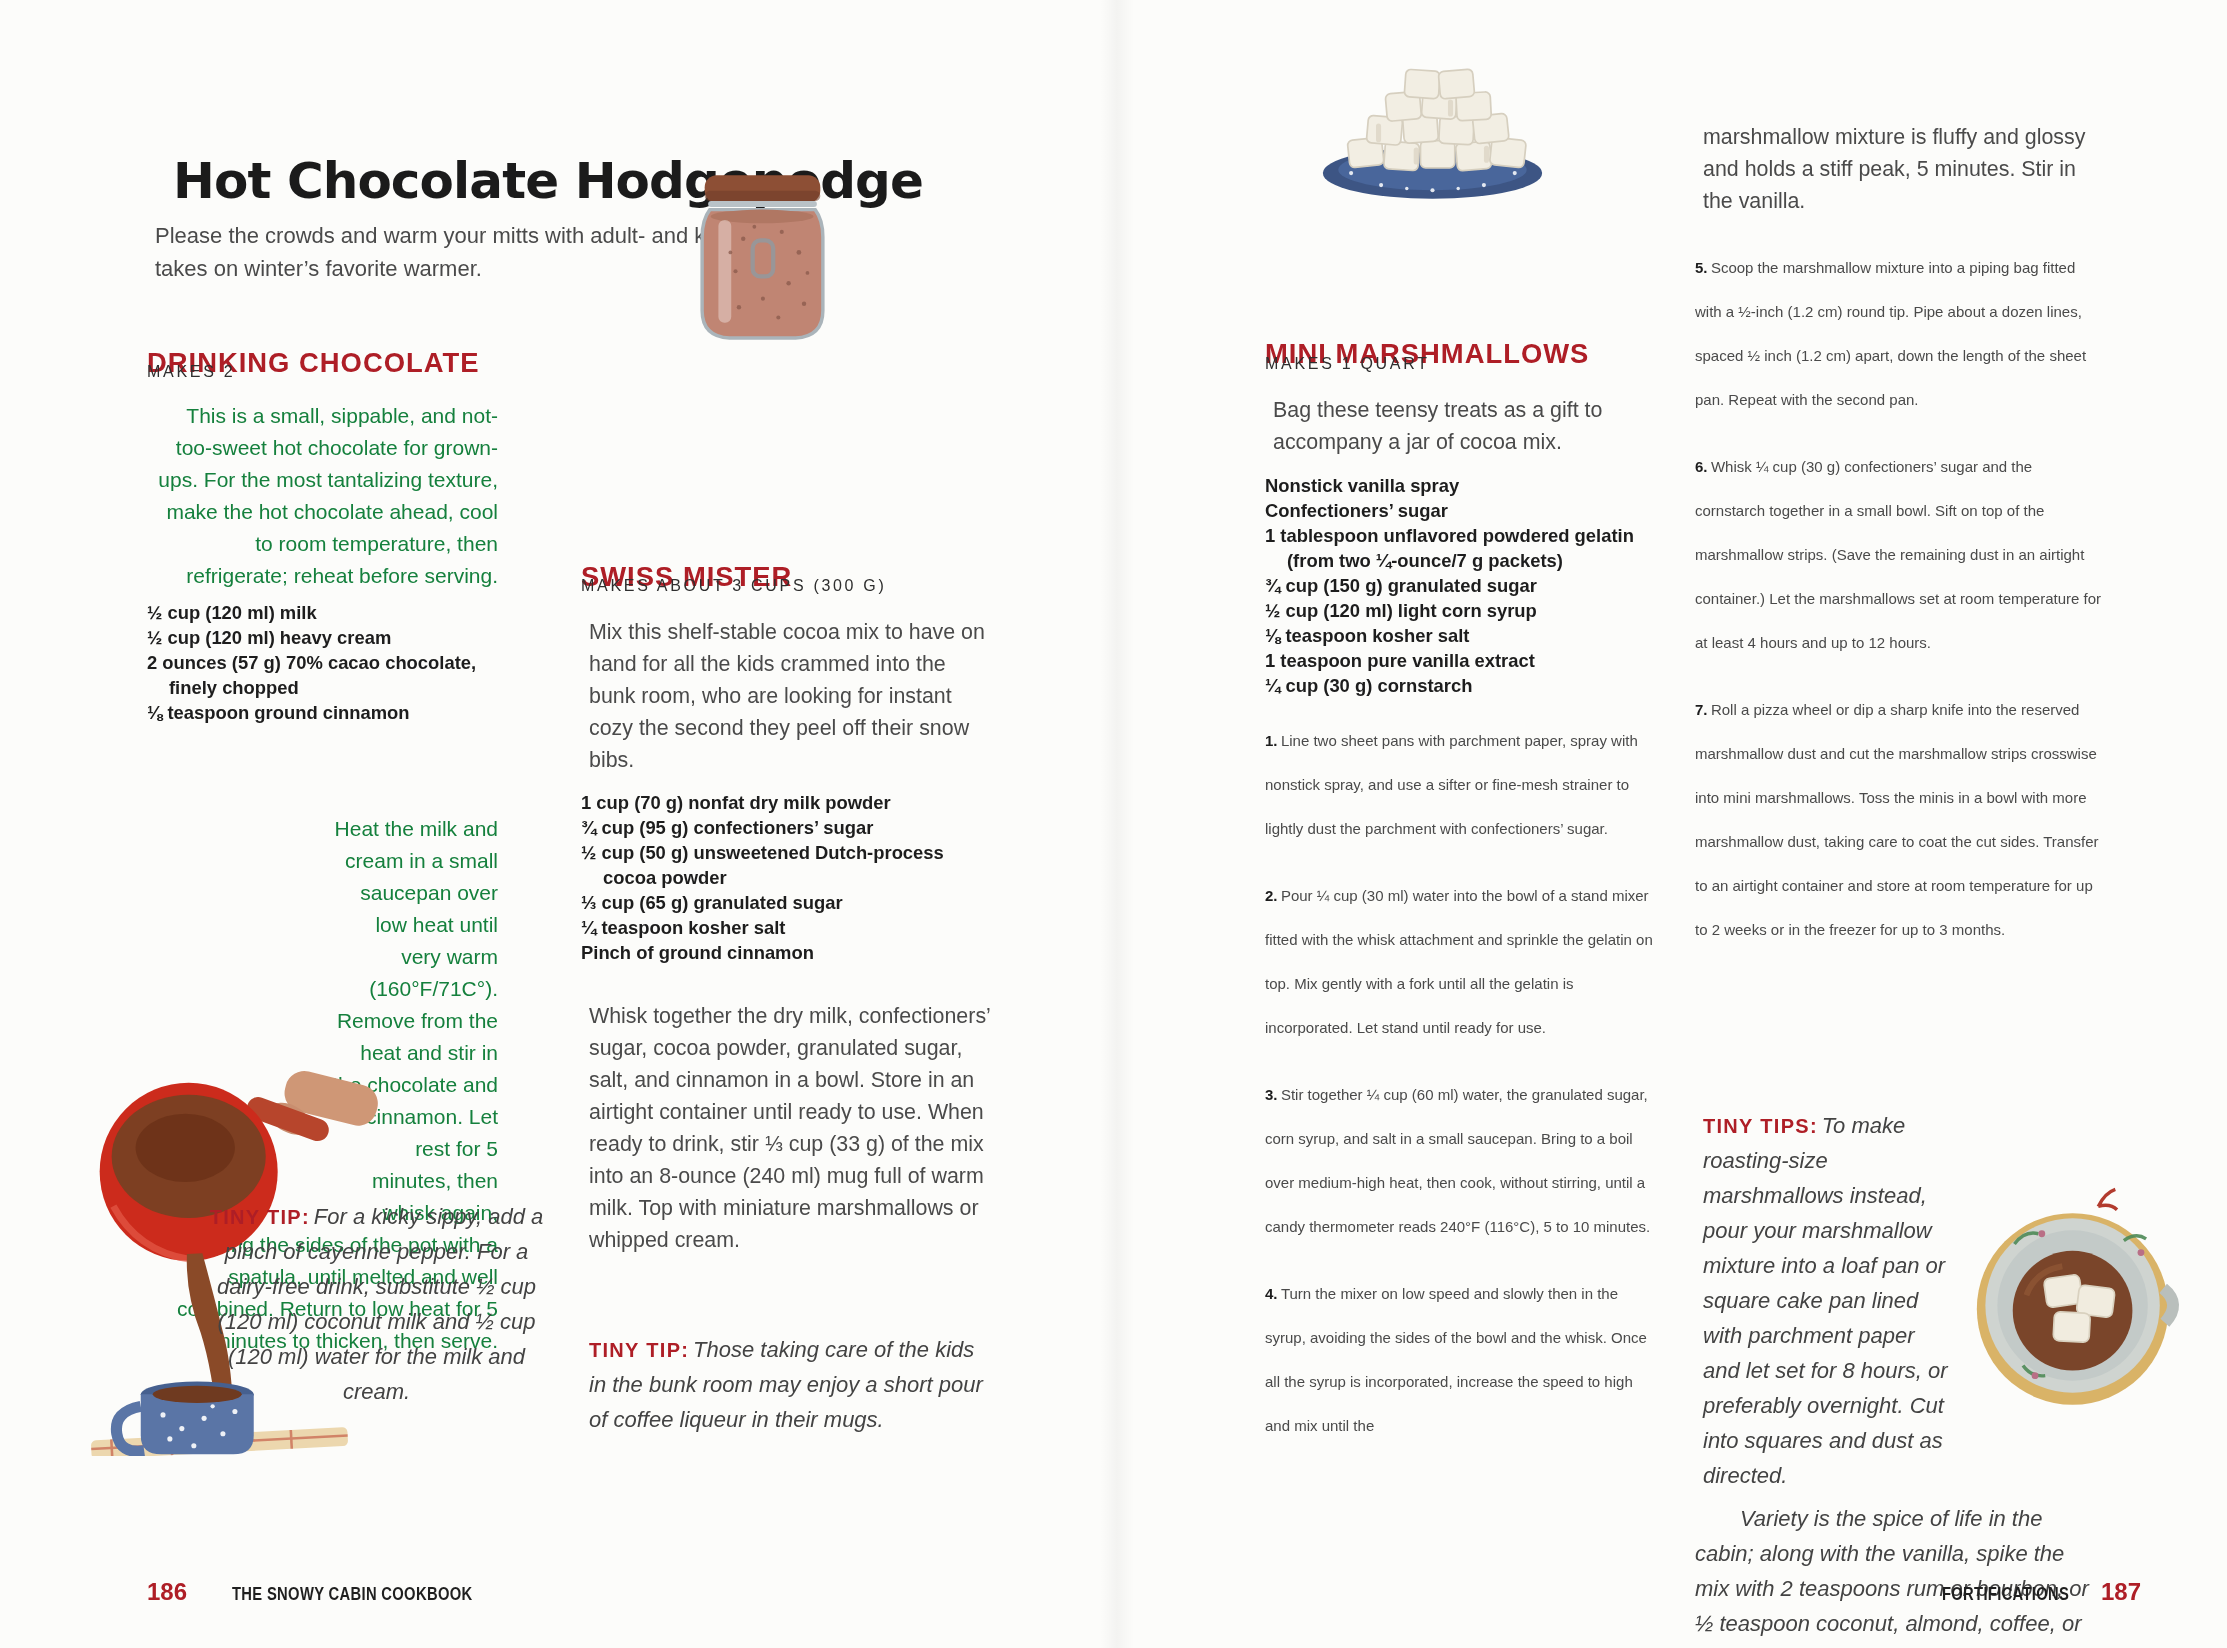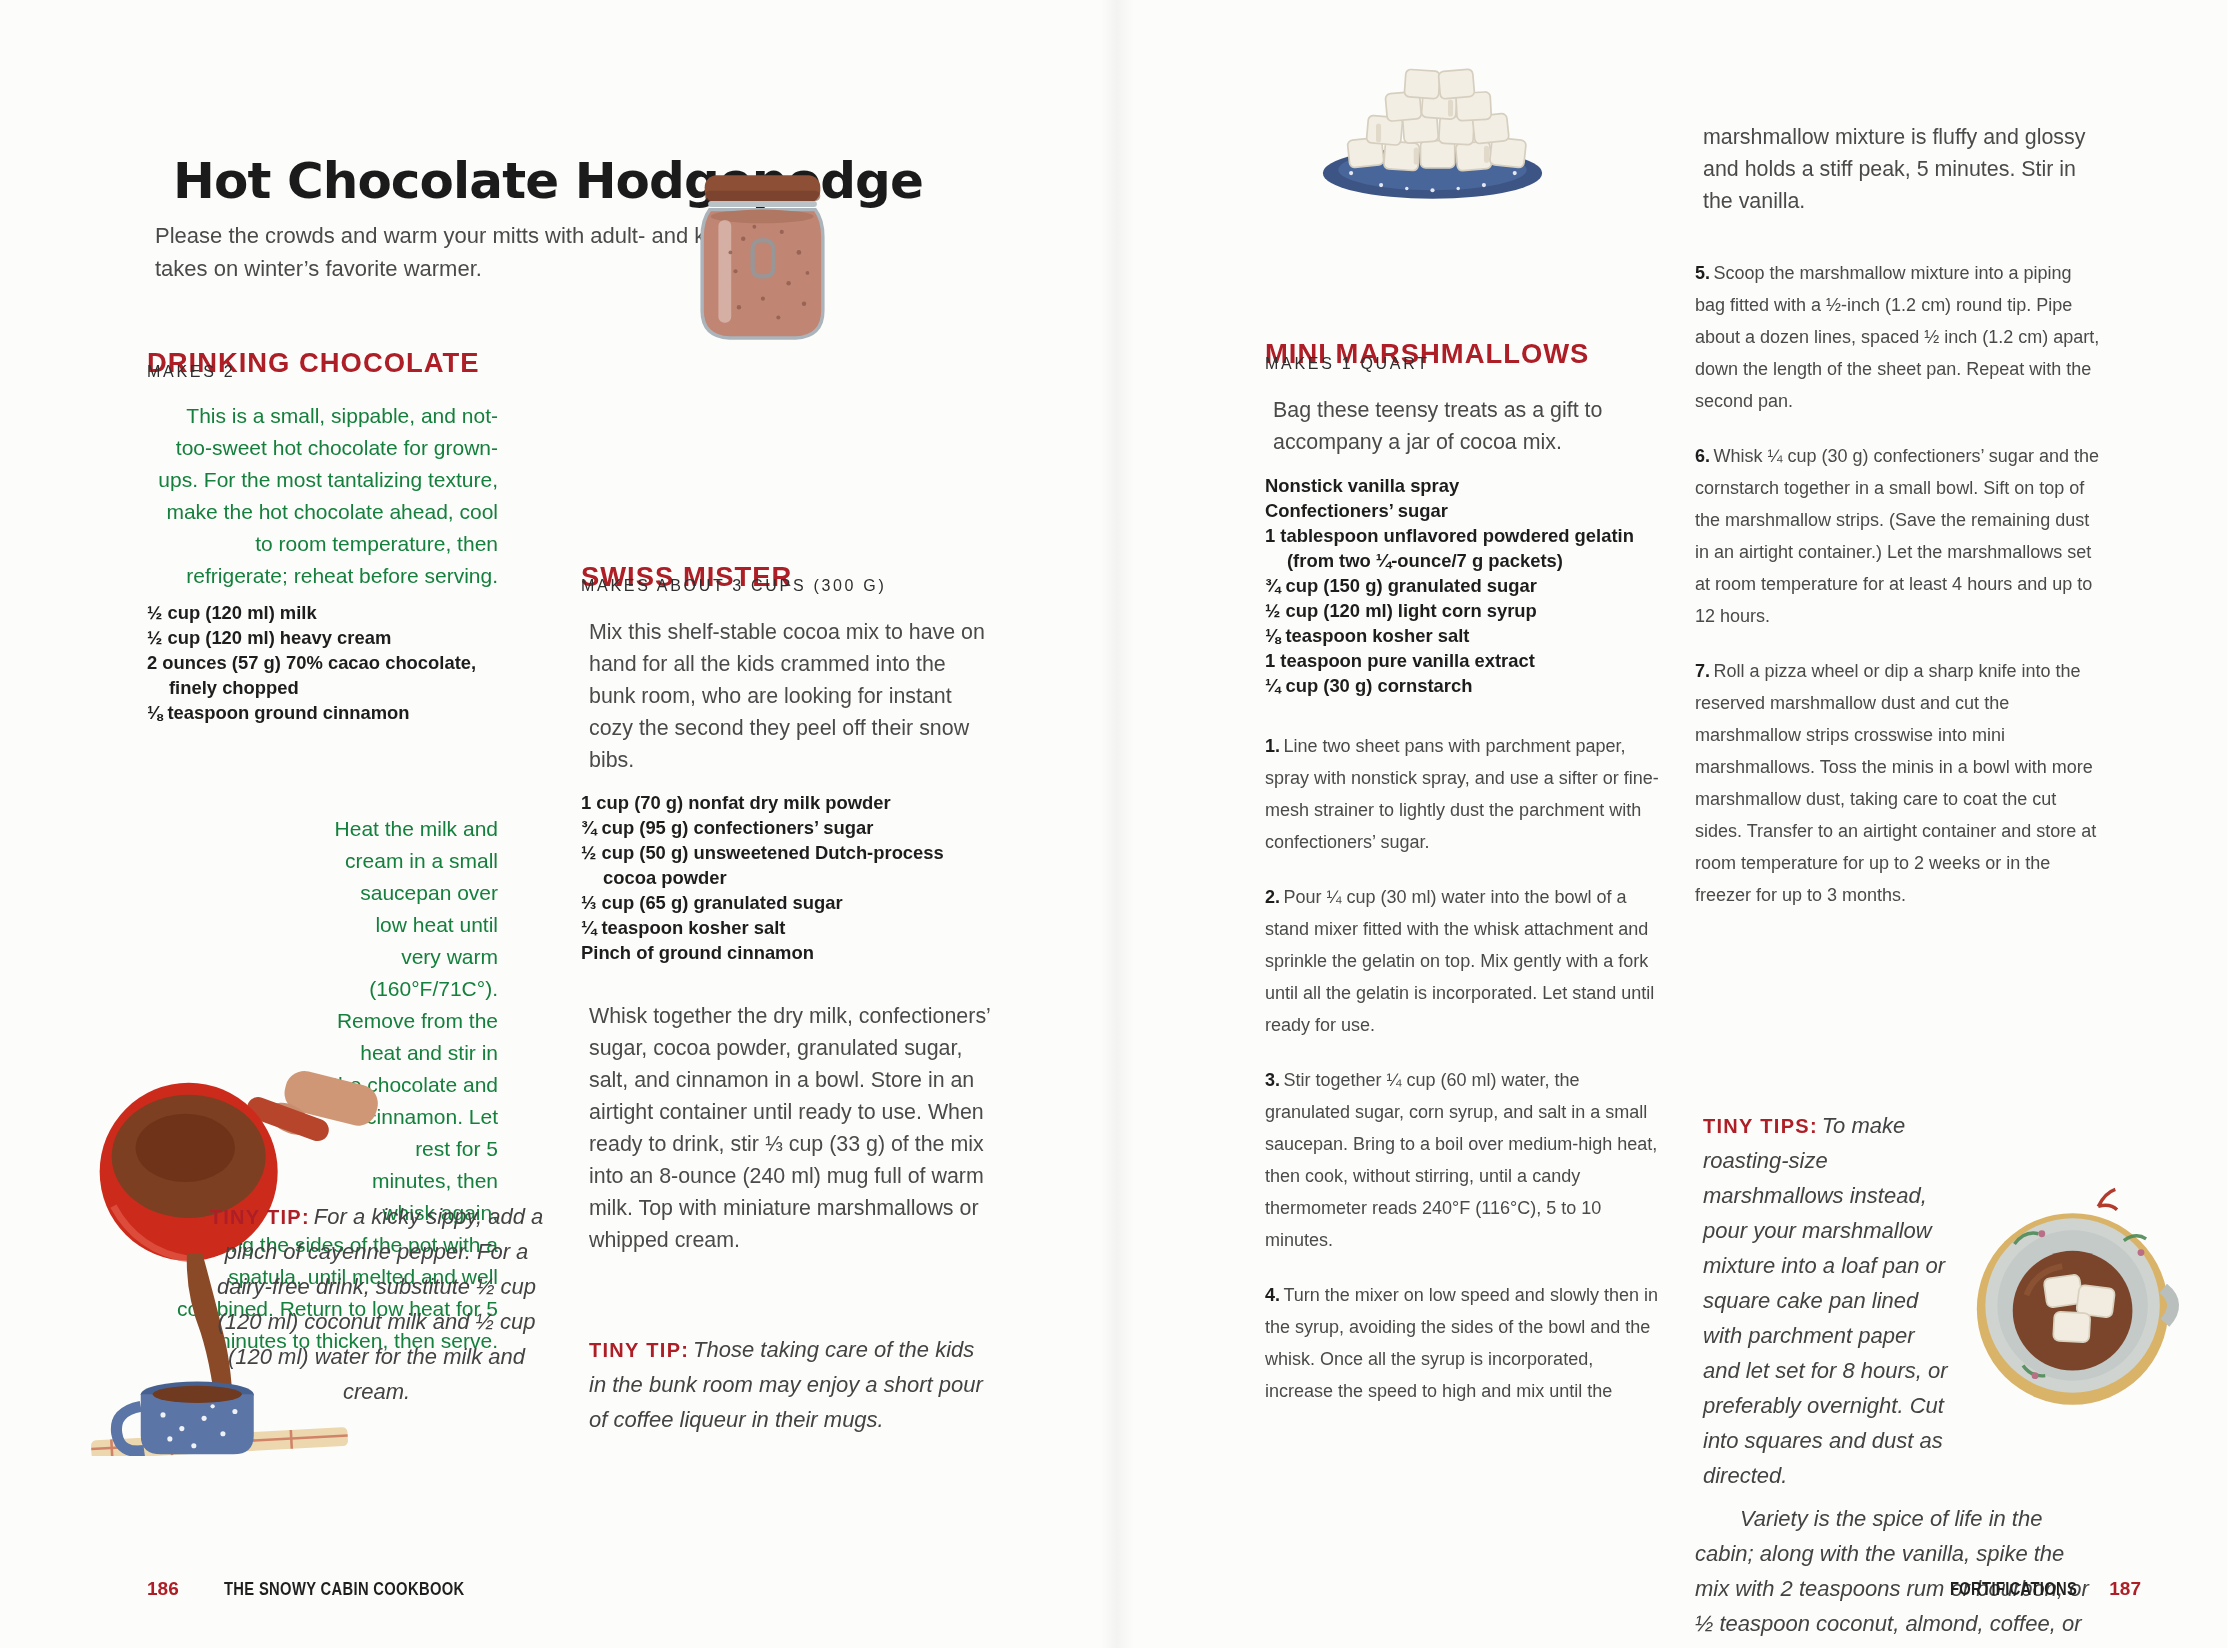--- a/index.html
+++ b/index.html
@@ -28,31 +28,31 @@
     font-weight:800;font-size:50px;letter-spacing:-0.9px;color:#1b1b1b;
     text-align:center;
   }
   .intro{font-size:22px;line-height:33px;color:#4a4a4a;}
   .h-red{color:var(--red);font-weight:700;font-size:27.4px;letter-spacing:1px;}
   .yield{font-size:16px;letter-spacing:2.7px;color:#2e2e2e;font-weight:400;}
   .body-text{font-size:21px;line-height:32px;color:#15803d;text-align:right;}
   .body-text-wide{font-size:21.4px;line-height:32px;color:#4a4a4a;}
   .ing{font-weight:700;font-size:18.4px;line-height:25px;color:var(--ink);}
   .ing .ing-item{padding-left:22px;text-indent:-22px;}
-  .step{margin:15px 0 23px 0;font-size:18px;line-height:32px;color:#4a4a4a;}
+  .step{margin:4px 0 23px 0;font-size:15px;line-height:44px;color:#4a4a4a;}
   .step-num{font-weight:700;color:var(--ink);margin-right:3.4px;}
   .tip{line-height:32px;}
   .tip-label{color:var(--red);font-weight:700;letter-spacing:1.3px;font-size:20px;font-style:normal;}
   .tip-text{font-style:italic;font-size:22px;color:#434343;}
   .tip-center{text-align:center;}
   .indent-first{text-indent:45px;margin:0;}
   p{margin:8px;}
   .pot-spacer{float:left;width:176px;height:146px;margin-top:250px;}
   .cup-spacer{float:right;width:146px;height:248px;margin-top:84px;}
-  .footer-num{color:var(--red);font-weight:700;font-size:19px;}
+  .footer-num{color:var(--red);font-weight:700;font-size:24px;}
   .footer-text{
     font-weight:700;font-size:18px;letter-spacing:0.4px;color:#1f1f1f;
     display:inline-block;transform:scaleX(.82);transform-origin:left center;
   }
   .footer-right{display:flex;align-items:baseline;gap:32px;}
   .footer-right .footer-text{transform-origin:right center;}
   svg{display:block;}
 </style>
 </head>
 <body>

